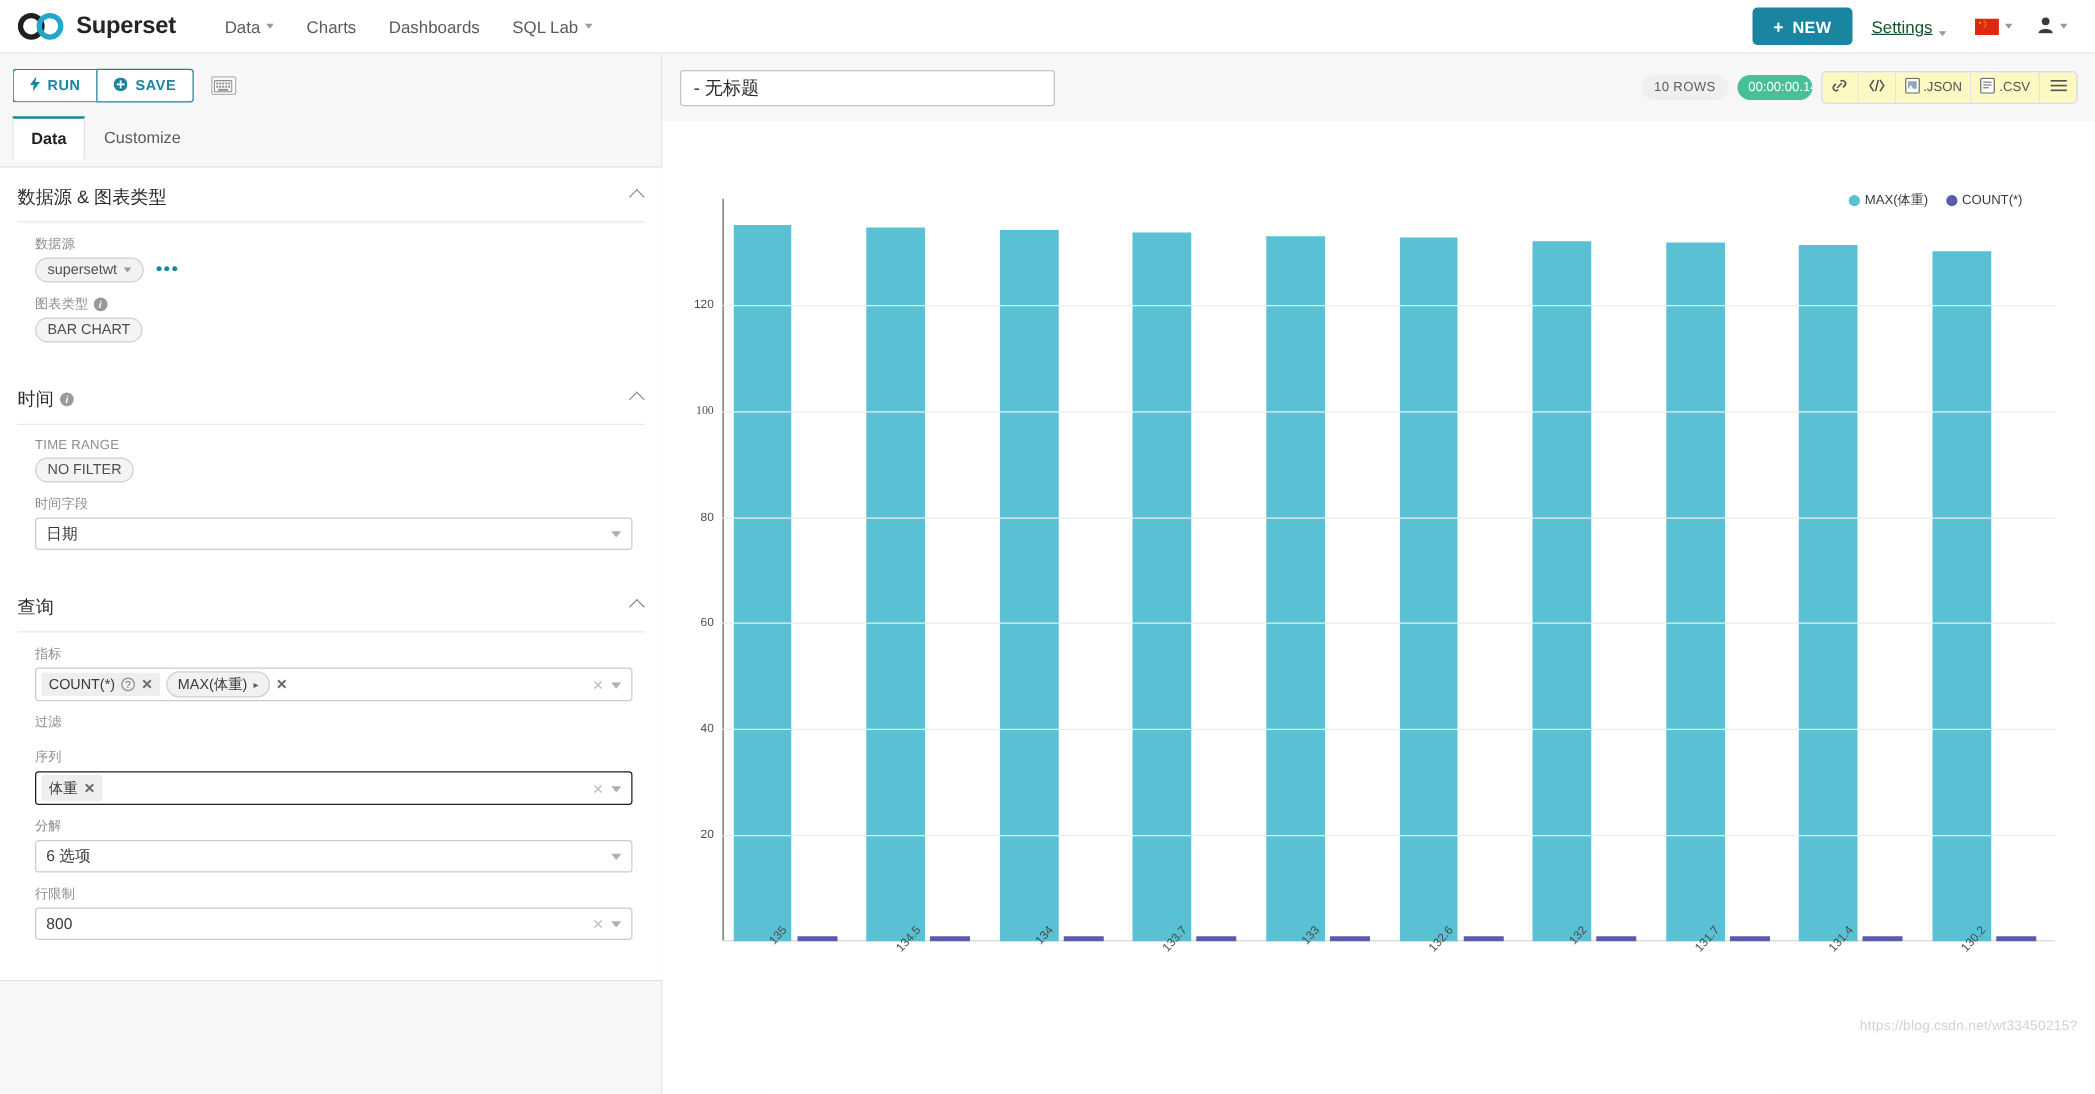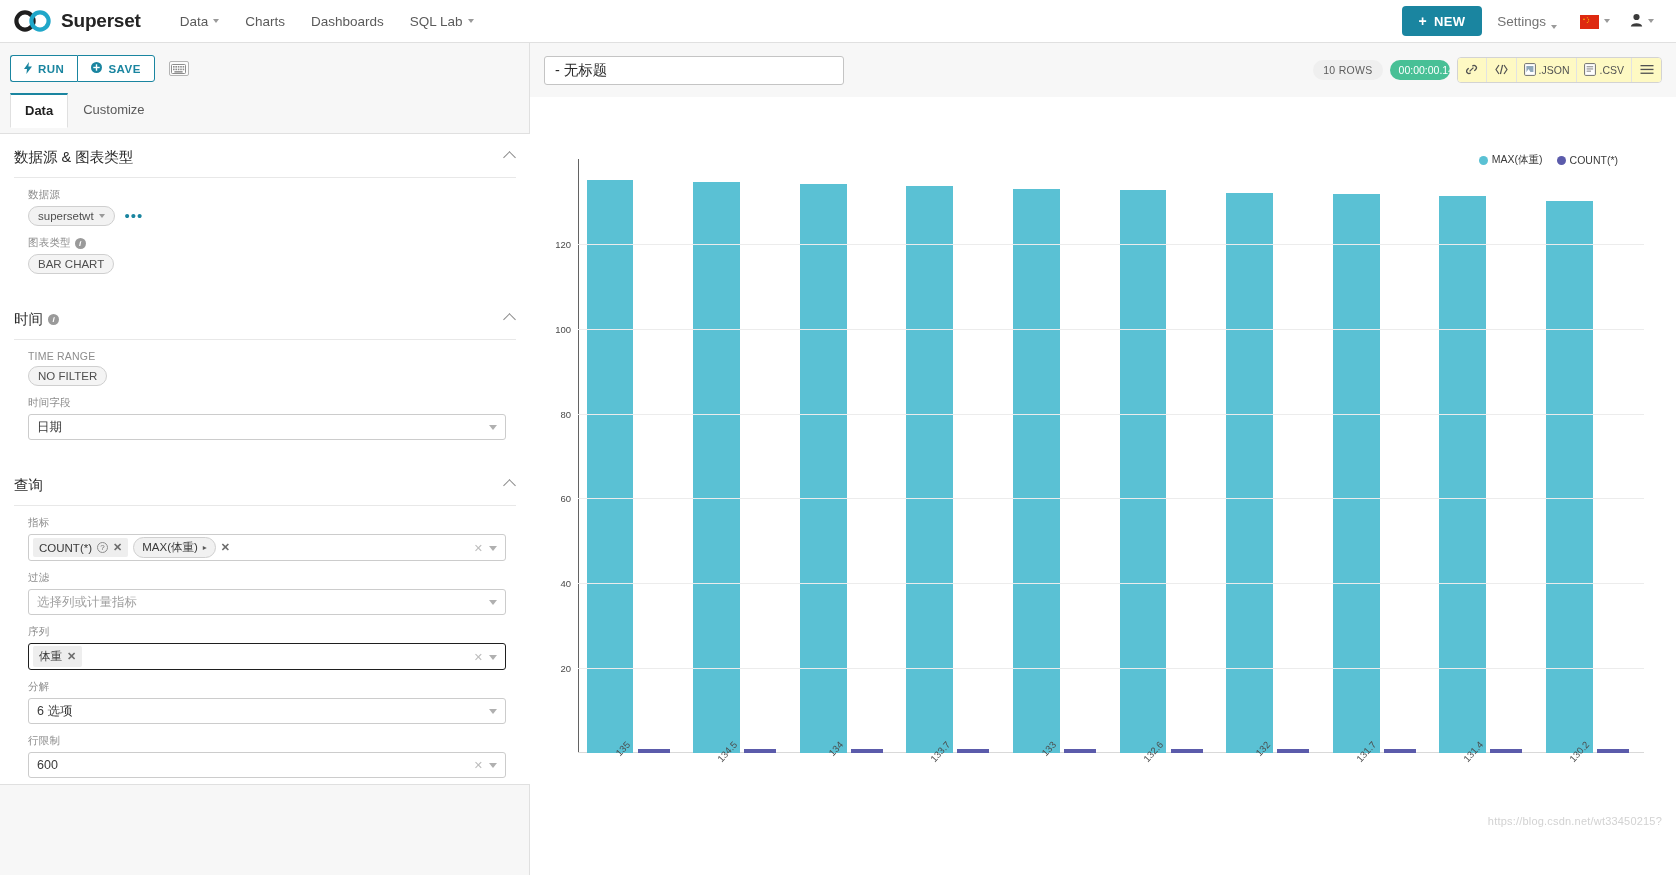--- a/index.html
+++ b/index.html
@@ -30,22 +30,22 @@
   .caret { display: inline-block; width: 0; height: 0;
     border-left: 3.5px solid transparent; border-right: 3.5px solid transparent;
     border-top: 4px solid #9a9a9a; }
   .nav-right { margin-left: auto; display: flex; align-items: center; gap: 4px; }
   .btn-new {
     background: #1a85a0; color: #fff; font-size: 13px; font-weight: bold;
     border: none; border-radius: 4px; padding: 0 17px; height: 30px;
     display: flex; align-items: center; gap: 7px; cursor: pointer; letter-spacing: .3px;
   }
   .btn-new .plus { font-size: 14px; font-weight: bold; line-height: 1; }
-  .settings-link { font-size: 13.5px; color: #737373; padding: 8px 11px; cursor: pointer;
-    display: flex; align-items: flex-end; gap: 5px; }
+  .settings-link { font-size: 13.5px; color: #14532d; padding: 8px 11px; cursor: pointer;
+    display: flex; align-items: flex-end; gap: 5px; text-decoration: underline; }
   .flag-wrap { display: flex; align-items: center; gap: 5px; padding: 8px 8px; cursor: pointer; }
   .flag {
     width: 19px; height: 13px; background: #de2910; position: relative; display: block;
   }
   .user-wrap { display: flex; align-items: center; gap: 5px; padding: 8px 8px; cursor: pointer; }
   .user-icon { font-size: 14px; color: #3b3b3b; }
 
   
   .left-panel {
     position: absolute; top: 43px; left: 0; width: 530px; height: 832px;
@@ -399,24 +399,20 @@
               <span class="tri">▸</span>
             </span>
             <span class="x" style="font-size:11px;color:#6d6d6d;font-weight:bold;">✕</span>
             <span class="select-clear">✕</span>
             <span class="select-arrow"></span>
           </div>
         </div>
 
         <div class="field">
           <div class="field-label">过滤</div>
-          <div class="select-box tall" style="width:478px;">
-            <span class="ph">选择列或计量指标</span>
-            <span class="select-arrow"></span>
-          </div>
         </div>
 
         <div class="field">
           <div class="field-label">序列</div>
           <div class="tagbox focused" style="width:478px;">
             <span class="tag">
               <span>体重</span>
               <span class="x">✕</span>
             </span>
             <span class="select-clear">✕</span>
@@ -428,21 +424,21 @@
           <div class="field-label">分解</div>
           <div class="select-box tall" style="width:478px;">
             <span>6 选项</span>
             <span class="select-arrow"></span>
           </div>
         </div>
 
         <div class="field">
           <div class="field-label">行限制</div>
           <div class="select-box tall" style="width:478px;">
-            <span>600</span>
+            <span>800</span>
             <span class="select-clear">✕</span>
             <span class="select-arrow"></span>
           </div>
         </div>
 
         <div class="cb-row">
           
           
         </div>
       </div>
@@ -543,21 +539,21 @@
             <div class="bar a" title="MAX(体重): 131.7" style="left: 754.728px; width: 46.904px; height: 558.784px;"></div>
             <div class="bar b" title="COUNT(*): 1" style="left: 805.896px; width: 31.98px; height: 4.24286px;"></div>
             <div class="bar a" title="MAX(体重): 131.4" style="left: 861.328px; width: 46.904px; height: 557.511px;"></div>
             <div class="bar b" title="COUNT(*): 1" style="left: 912.496px; width: 31.98px; height: 4.24286px;"></div>
             <div class="bar a" title="MAX(体重): 130.2" style="left: 967.928px; width: 46.904px; height: 552.42px;"></div>
             <div class="bar b" title="COUNT(*): 1" style="left: 1019.1px; width: 31.98px; height: 4.24286px;"></div>
           </div>
       <div class="gridline" style="top: 84.8571px;"></div>
           <div class="axis-y-label" style="top: 84.8571px;">120</div>
           <div class="gridline" style="top: 169.714px;"></div>
-          <div class="axis-y-label" style="top: 169.714px;">100</div>
+          <div class="axis-y-label" style="top: 169.714px; font-family: Liberation Serif, serif;">100</div>
           <div class="gridline" style="top: 254.571px;"></div>
           <div class="axis-y-label" style="top: 254.571px;">80</div>
           <div class="gridline" style="top: 339.429px;"></div>
           <div class="axis-y-label" style="top: 339.429px;">60</div>
           <div class="gridline" style="top: 424.286px;"></div>
           <div class="axis-y-label" style="top: 424.286px; margin-left: 29px;">40</div>
           <div class="gridline" style="top: 509.143px;"></div>
           <div class="axis-y-label" style="top: 509.143px;">20</div>
         </div>
       <div class="xticks" id="xticks">

